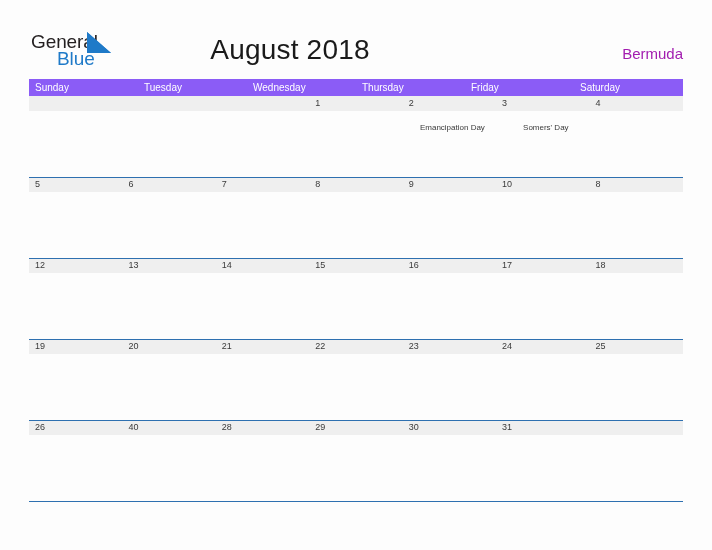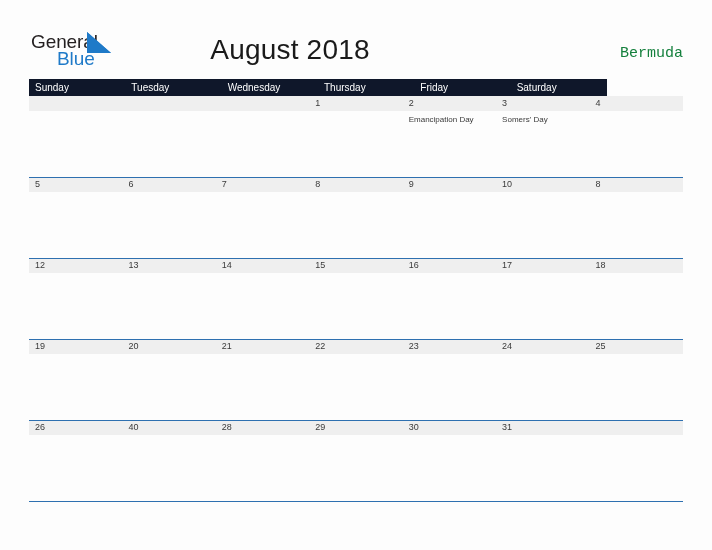--- a/index.html
+++ b/index.html
@@ -79,38 +79,37 @@
     letter-spacing: 0.2px;
   }
 
   
   .region {
     position: absolute;
     right: 29px;
     top: 45px;
     font-size: 15px;
     line-height: 18px;
-    color: #15803d;
-    white-space: nowrap;
-    font-family: Liberation Mono, monospace;
+    color: #a21caf;
+    white-space: nowrap;
   }
 
   
   .calendar {
     position: absolute;
     left: 29px;
     top: 79px;
     width: 654px;
   }
 
   .weekday-row {
     display: flex;
-    width: 578px;
+    width: 654px;
     height: 17px;
-    background: #0f172a;
+    background: #8b5cf6;
   }
   .weekday-cell {
     flex: 1 1 0;
     height: 17px;
     color: #ffffff;
     font-size: 10px;
     line-height: 17px;
     padding-left: 6px;
     white-space: nowrap;
     overflow: hidden;
@@ -148,21 +147,22 @@
     display: block;
     height: 15px;
     font-size: 9px;
     line-height: 15px;
     color: #3a3a3a;
   }
   .day-events {
     position: relative;
     z-index: 2;
     display: block;
-    padding-top: 3px;
+    padding-top: 11px;
+    text-align: center;
   }
   .day-event {
     display: block;
     font-size: 8px;
     line-height: 11px;
     color: #3a3a3a;
     white-space: nowrap;
   }
   .grid-bottom {
     width: 654px;

